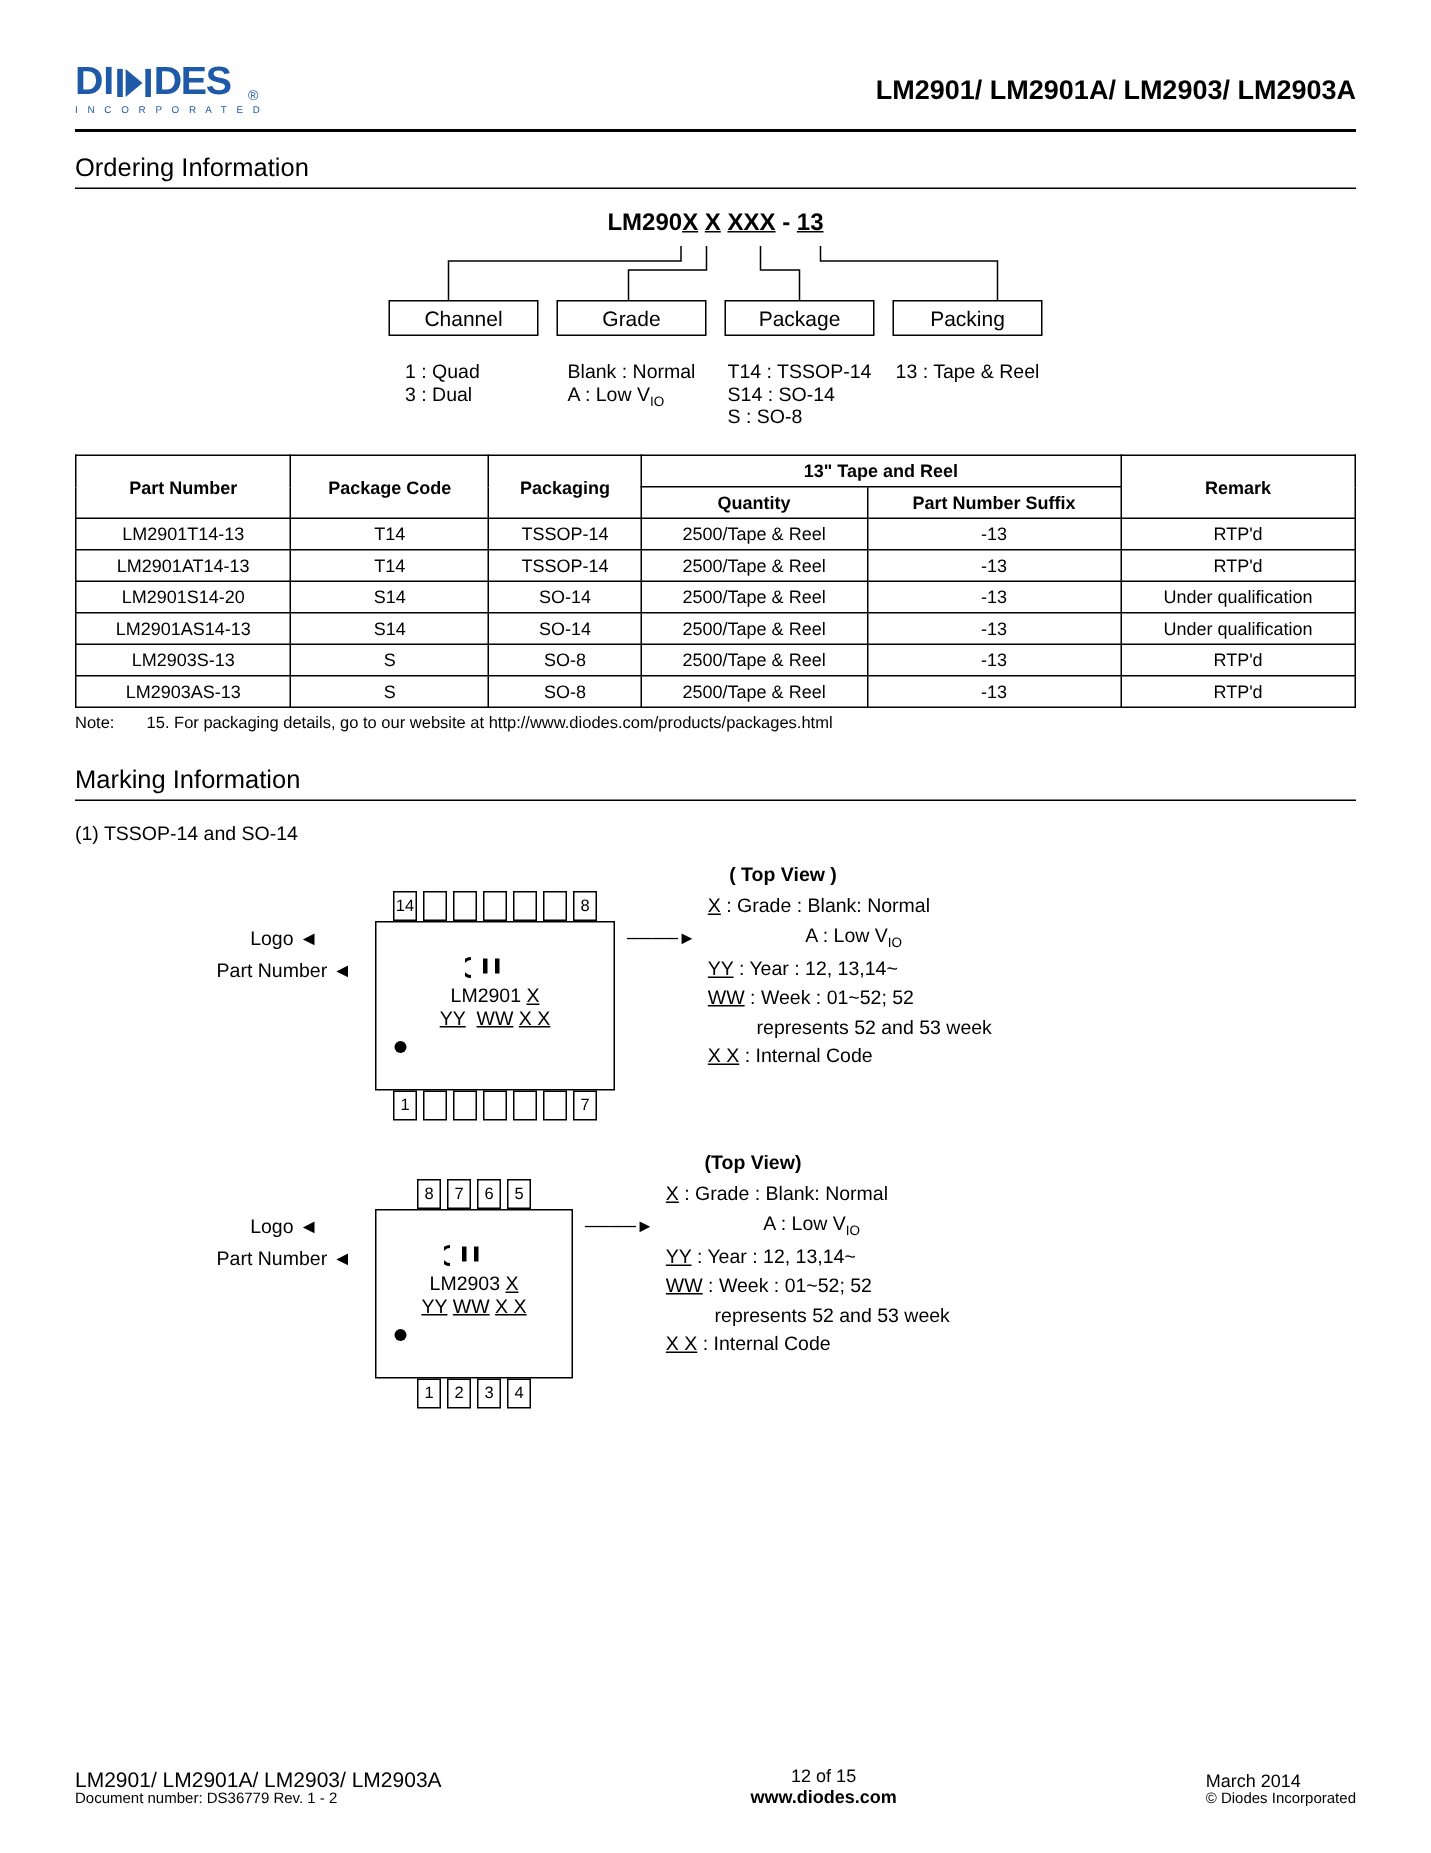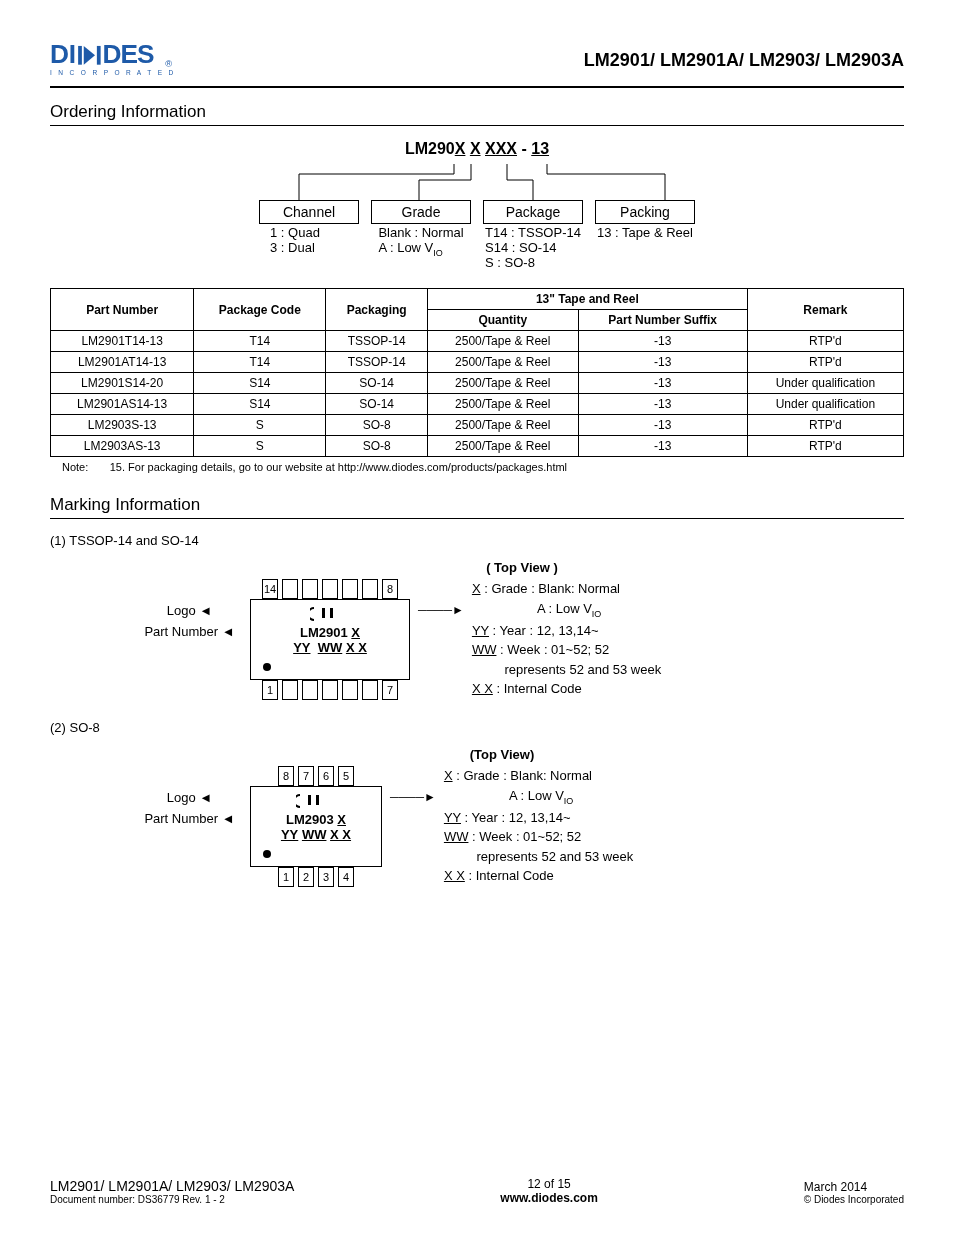--- a/index.html
+++ b/index.html
@@ -10,34 +10,34 @@
   .logo-sub{font-family:Arial;font-size:7px;fill:#1e5aa8;letter-spacing:2.5px}
   .header-title{margin-left:auto;font-size:18px;font-weight:bold}
   .section-heading{font-size:17px;font-weight:normal;border-bottom:1.5px solid #000;padding-bottom:3px;margin:8px 0 14px}
   .pn-diagram{text-align:center;margin:0 auto 18px;width:560px}
   .pn-title{font-size:16px;font-weight:bold;margin-bottom:6px}
   .pn-title u{text-decoration:underline}
   svg.lines{display:block;margin:0 auto}
   .pn-boxes{display:flex;justify-content:center;gap:12px;margin-top:0}
   .pn-col{display:flex;flex-direction:column;align-items:center}
   .pn-box{border:1px solid #000;padding:3px 10px;min-width:78px;text-align:center;font-size:14px}
-  .pn-vals{font-size:13px;text-align:left;margin-top:1px;min-width:78px}
+  .pn-vals{font-size:13px;text-align:left;margin-top:16px;min-width:78px}
   table.ord{width:100%;border-collapse:collapse;font-size:12px}
   table.ord th,table.ord td{border:1px solid #000;padding:3px 6px;text-align:center}
   table.ord th{font-weight:bold}
-  .note{font-size:11px;margin:4px 12px 22px}
+  .note{font-size:11px;margin:4px 0 22px}
   .mark-sub{font-size:13px;font-weight:normal;margin:12px 0}
   .mark-fig{position:relative;width:680px;margin:0 auto 20px}
   .topview{font-weight:bold;text-align:center;margin-bottom:4px}
   .legend{font-size:13px;line-height:1.5}
   .legend .u{text-decoration:underline}
   .pins{display:flex;gap:4px;justify-content:center}
   .pin{border:1px solid #000;width:14px;height:18px}
   .pin.num{font-size:11px;display:flex;align-items:center;justify-content:center}
-  .chipbody{border:1px solid #000;padding:6px 8px;position:relative;text-align:center;font-weight:bold}
+  .chipbody{border:1px solid #000;padding:22px 8px;position:relative;text-align:center;font-weight:normal}
   .dot{width:8px;height:8px;background:#000;border-radius:50%;margin:8px 0 2px 4px}
   .mark-row{display:flex;align-items:flex-start;gap:8px}
   .lbl-left{text-align:center;font-size:13px;width:105px;line-height:1.6;margin-top:22px}
   .footer{position:absolute;bottom:30px;left:50px;right:50px;display:flex;justify-content:space-between;align-items:flex-end;font-size:12px;border-top:1px solid transparent}
   .footer .center{text-align:center}
   .footer .right{text-align:left}
   sub{font-size:9px}
 </style>
 </head>
 <body>
@@ -217,21 +217,20 @@
           <div><span class="u">X</span> : Grade : Blank: Normal</div>
           <div>&nbsp;&nbsp;&nbsp;&nbsp;&nbsp;&nbsp;&nbsp;&nbsp;&nbsp;&nbsp;&nbsp;&nbsp;&nbsp;&nbsp;&nbsp;&nbsp;&nbsp;&nbsp;A : Low V<sub>IO</sub></div>
           <div><span class="u">YY</span> : Year : 12, 13,14~</div>
           <div><span class="u">WW</span> : Week : 01~52; 52</div>
           <div>&nbsp;&nbsp;&nbsp;&nbsp;&nbsp;&nbsp;&nbsp;&nbsp;&nbsp;represents 52 and 53 week</div>
           <div><span class="u">X X</span> : Internal Code</div>
         </div>
     </div>
   </div>
 
-  <div class="mark-sub">(2)   SO-8</div>
   <div class="mark-fig">
     <div class="topview" style="margin-left:50px">(Top View)</div>
     <div class="mark-row">
       <div class="lbl-left">
         <div><span>Logo</span> <span>◄</span></div>
         <div><span>Part Number</span> <span>◄</span></div>
       </div>
       <div>
         <div class="pins" id="pins-top-2">
             <div class="pin num">8</div>

